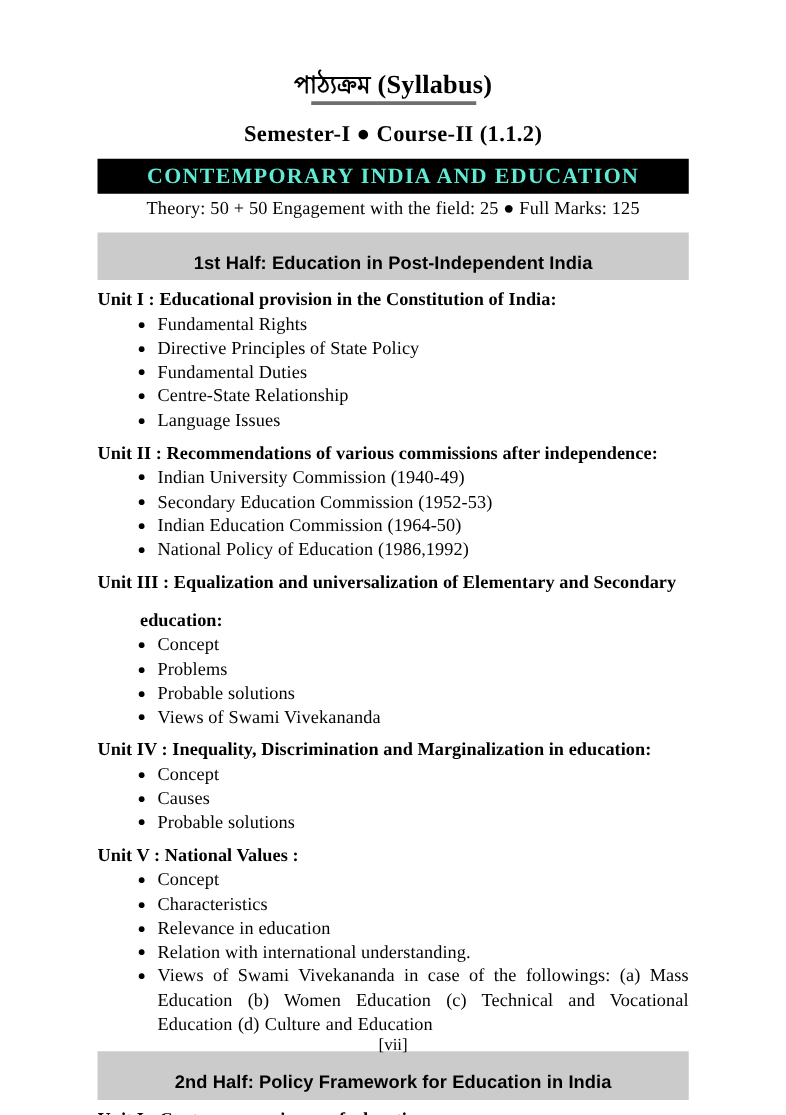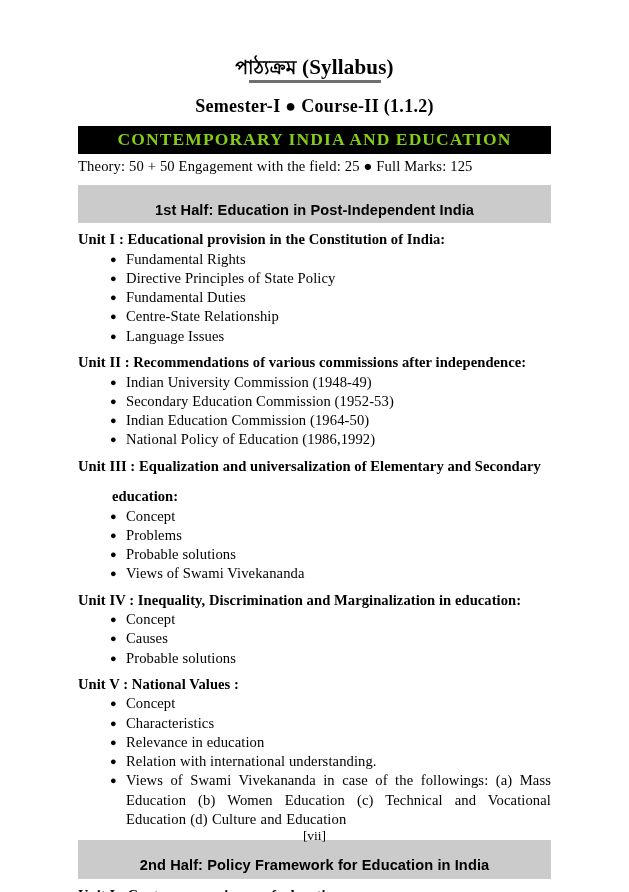--- a/index.html
+++ b/index.html
@@ -52,32 +52,33 @@
     text-align: center;
     font-size: 18px;
     font-weight: bold;
     margin-top: 13px;
     letter-spacing: 0.3px;
   }
 
   
   .banner {
     background: #000000;
-    color: #84cc16;
+    color: #5eead4;
     text-align: center;
     font-size: 17.5px;
     font-weight: bold;
     letter-spacing: 1.1px;
     padding: 3px 0 4px 0;
     margin-top: 9px;
     line-height: 1.18;
   }
 
   
   .marks-line {
+    text-align: center;
     font-size: 14.6px;
     padding: 4px 0 3px 0;
     letter-spacing: 0.15px;
     white-space: nowrap;
   }
 
   
   .half-band {
     background: #cbcbcb;
     color: #000000;
@@ -171,21 +172,21 @@
       <li><span class="bullet-dot">●</span><span class="btext">Directive Principles of State Policy</span></li>
       <li><span class="bullet-dot">●</span><span class="btext">Fundamental Duties</span></li>
       <li><span class="bullet-dot">●</span><span class="btext">Centre-State Relationship</span></li>
       <li><span class="bullet-dot">●</span><span class="btext">Language Issues</span></li>
     </ul>
   </div>
 
   <div class="unit">
     <div class="unit-heading">Unit II : Recommendations of various commissions after independence:</div>
     <ul class="bullets">
-      <li><span class="bullet-dot">●</span><span class="btext">Indian University Commission (1948-49)</span></li>
+      <li><span class="bullet-dot">●</span><span class="btext">Indian University Commission (1940-49)</span></li>
       <li><span class="bullet-dot">●</span><span class="btext">Secondary Education Commission (1952-53)</span></li>
       <li><span class="bullet-dot">●</span><span class="btext">Indian Education Commission (1964-50)</span></li>
       <li><span class="bullet-dot">●</span><span class="btext">National Policy of Education (1986,1992)</span></li>
     </ul>
   </div>
 
   <div class="unit">
     <div class="unit-heading"><span>Unit III : Equalization and universalization of Elementary and Secondary</span><span class="cont">education:</span></div>
     <ul class="bullets">
       <li><span class="bullet-dot">●</span><span class="btext">Concept</span></li>

